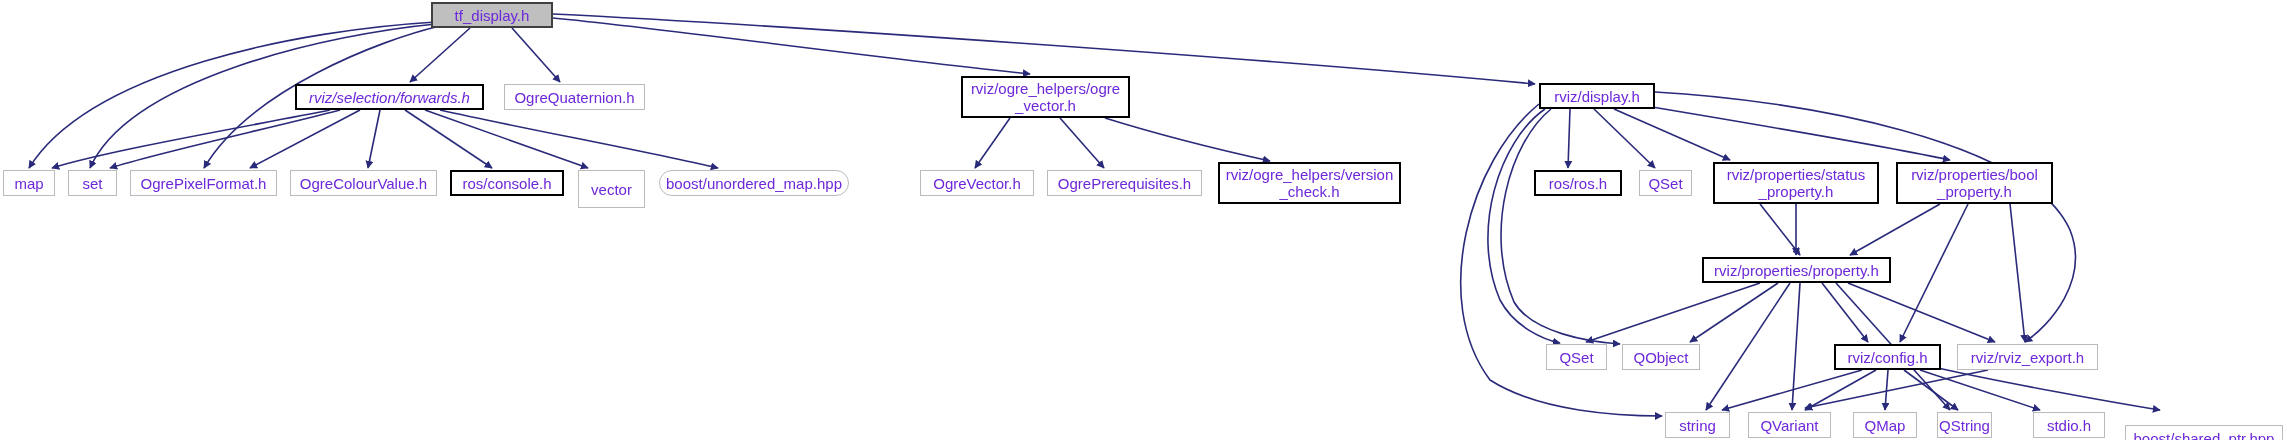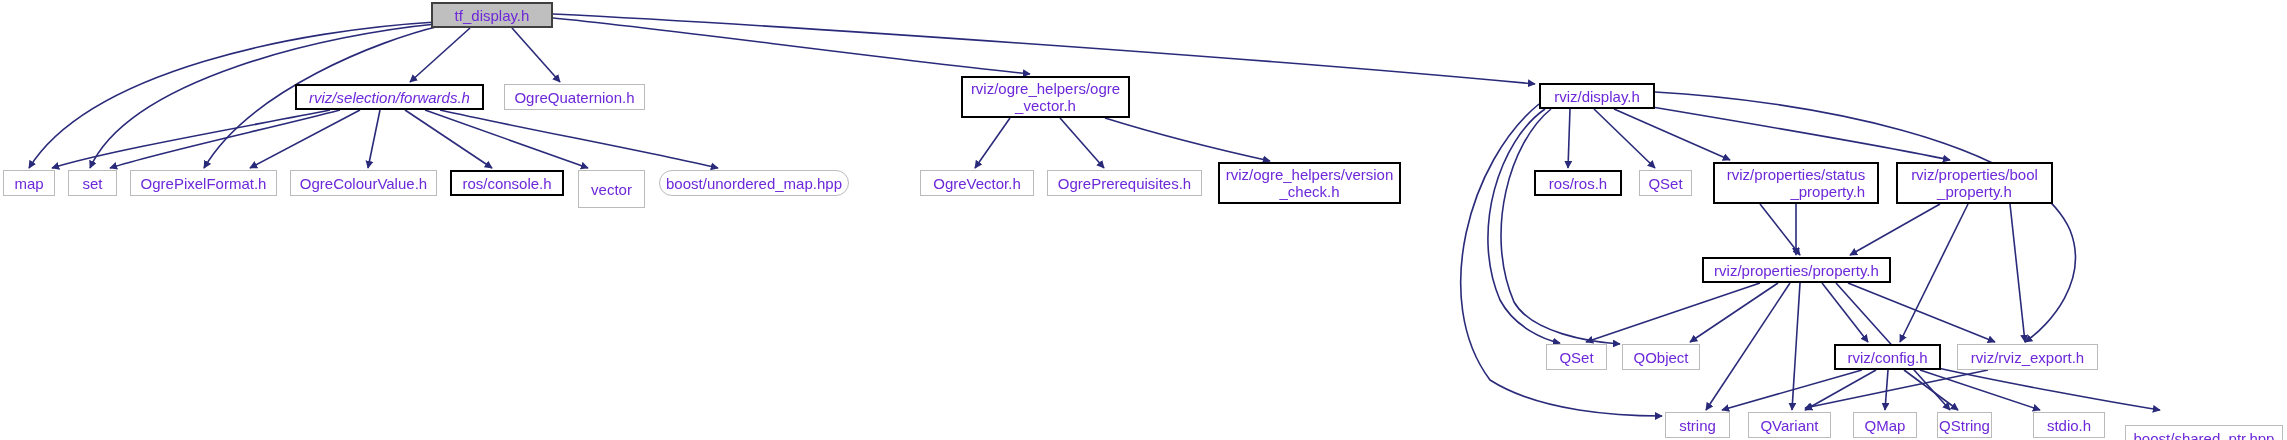--- a/index.html
+++ b/index.html
@@ -100,21 +100,21 @@
       <div class="node " style="left: 290px; top: 170px; width: 147px; height: 26px;">OgreColourValue.h</div>
       <div class="node bold" style="left: 450px; top: 170px; width: 114px; height: 26px;">ros/console.h</div>
       <div class="node " style="left: 578px; top: 170px; width: 67px; height: 38px;">vector</div>
       <div class="node " style="left: 659px; top: 170px; width: 190px; height: 26px; border-radius: 13px;">boost/unordered_map.hpp</div>
       <div class="node " style="left: 920px; top: 170px; width: 114px; height: 26px;">OgreVector.h</div>
       <div class="node " style="left: 1047px; top: 170px; width: 155px; height: 26px;">OgrePrerequisites.h</div>
       <div class="node bold" style="left: 1218px; top: 162px; width: 183px; height: 42px;">rviz/ogre_helpers/version
 _check.h</div>
       <div class="node bold" style="left: 1534px; top: 170px; width: 88px; height: 26px;">ros/ros.h</div>
       <div class="node " style="left: 1639px; top: 170px; width: 53px; height: 26px;">QSet</div>
-      <div class="node bold" style="left: 1713px; top: 162px; width: 166px; height: 42px; text-align: right;">rviz/properties/status
+      <div class="node bold" style="left: 1713px; top: 162px; width: 166px; height: 42px;">rviz/properties/status
 _property.h</div>
       <div class="node bold" style="left: 1896px; top: 162px; width: 157px; height: 42px;">rviz/properties/bool
 _property.h</div>
       <div class="node bold" style="left: 1702px; top: 257px; width: 189px; height: 26px;">rviz/properties/property.h</div>
       <div class="node " style="left: 1546px; top: 344px; width: 61px; height: 26px;">QSet</div>
       <div class="node " style="left: 1622px; top: 344px; width: 78px; height: 26px;">QObject</div>
       <div class="node bold" style="left: 1834px; top: 344px; width: 107px; height: 26px;">rviz/config.h</div>
       <div class="node " style="left: 1957px; top: 344px; width: 141px; height: 26px;">rviz/rviz_export.h</div>
       <div class="node " style="left: 1665px; top: 412px; width: 65px; height: 26px;">string</div>
       <div class="node " style="left: 1748px; top: 412px; width: 83px; height: 26px;">QVariant</div>

